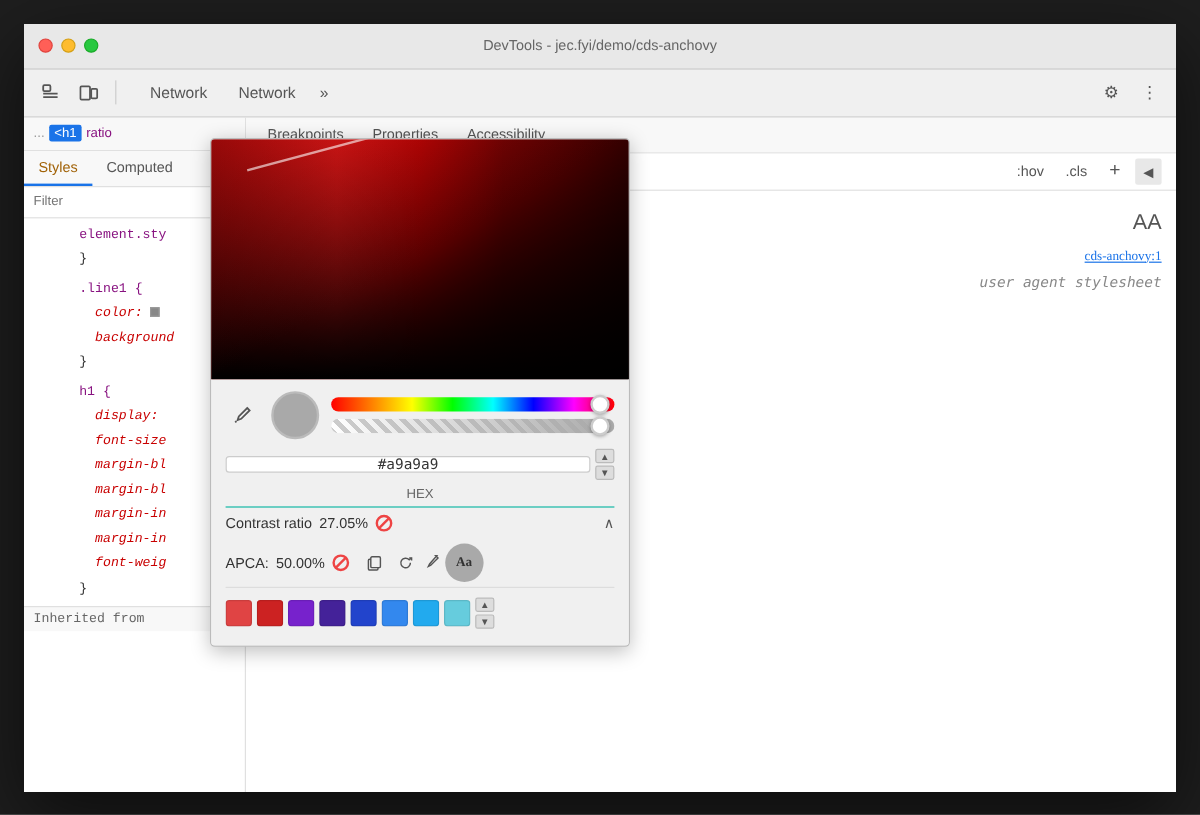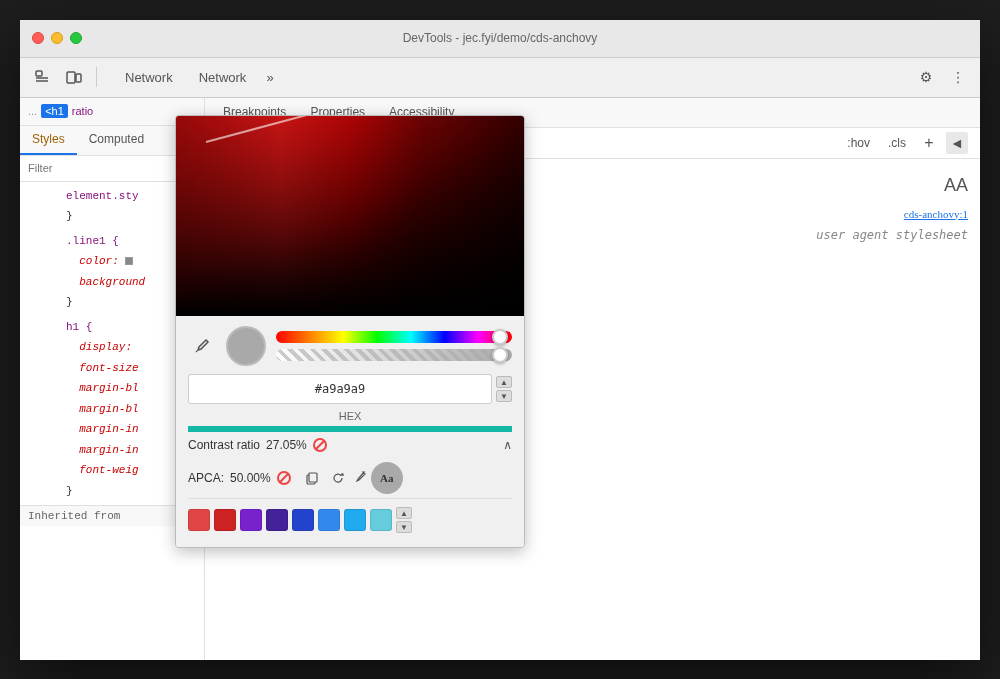--- a/index.html
+++ b/index.html
@@ -350,21 +350,21 @@
     }
     
     .hex-input-row {
       display: flex;
       align-items: center;
       gap: 4px;
       margin-bottom: 6px;
     }
     .hex-input {
       flex: 1;
-      height: 30px;
+      height: 14px;
       border: 1px solid #ccc;
       border-radius: 3px;
       padding: 0 8px;
       font-size: 12px;
       font-family: 'Menlo', monospace;
       background: white;
       text-align: center;
       outline: none;
       color: #333;
     }
@@ -391,21 +391,21 @@
       background: #ddd;
       border: 1px solid #bbb;
       border-radius: 2px;
     }
     
     .contrast-row {
       display: flex;
       align-items: flex-start;
       gap: 6px;
       padding: 6px 0;
-      border-top: 6px solid #14b8a6;
+      border-top: 1px solid #14b8a6;
       font-size: 12px;
       color: #333;
     }
     .contrast-label { font-weight: 500; }
     .no-icon {
       width: 14px;
       height: 14px;
       border: 2px solid #e44;
       border-radius: 50%;
       position: relative;

